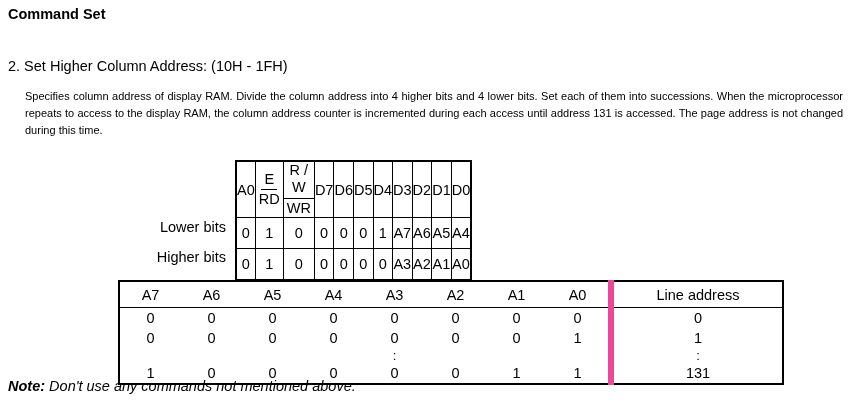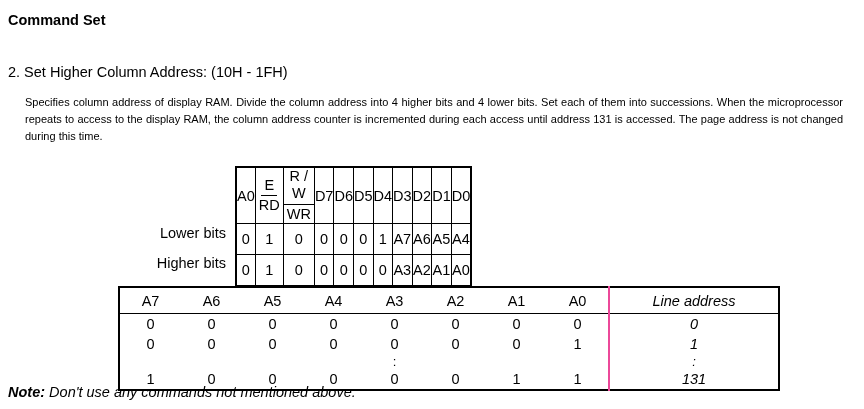--- a/index.html
+++ b/index.html
@@ -14,21 +14,20 @@
     color: #000000;
     font-size: 14.5px;
     overflow: hidden;
     position: relative;
   }
   .page {
     position: relative;
     width: 864px;
     height: 392px;
     padding: 0;
-    margin-top: 6px;
   }
   .title {
     position: absolute;
     left: 8px;
     top: 6px;
     font-weight: bold;
     font-size: 14.5px;
   }
   .item1 {
     position: absolute;
@@ -121,22 +120,21 @@
   table.t2 td {
     text-align: center;
     vertical-align: middle;
     padding: 0;
     height: 20px;
     width: 61px;
     border: none;
   }
   table.t2 td.last {
     width: 168px;
-    border-left: 2px solid #ec4899;
-    font-style: italic;
+    border-left: 6px solid #ec4899;
   }
   table.t2 tr.hdr td {
     height: 25px;
     border-bottom: 1px solid #000;
   }
   table.t2 tr.dots td {
     height: 14px;
     font-size: 13px;
   }
   .note {

